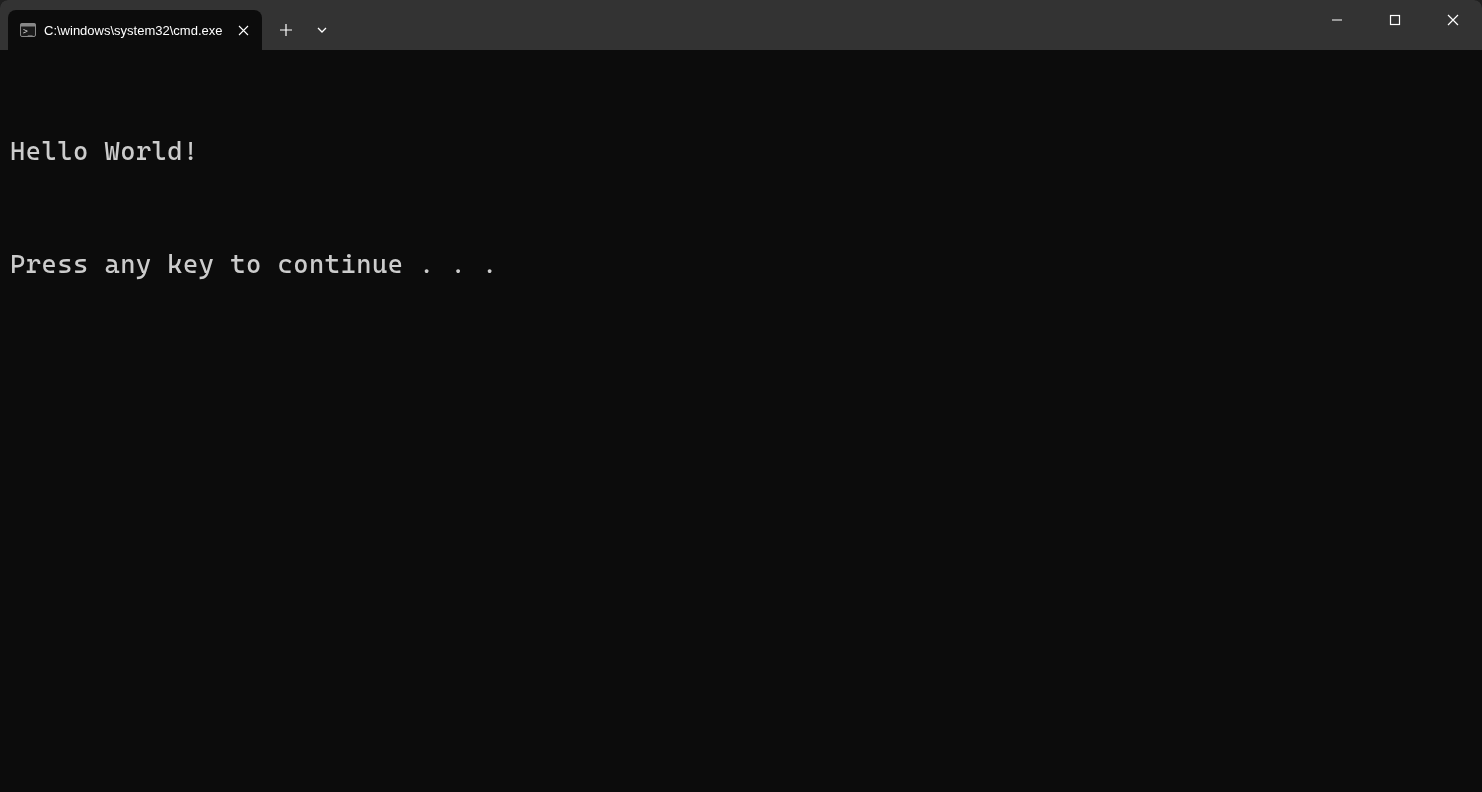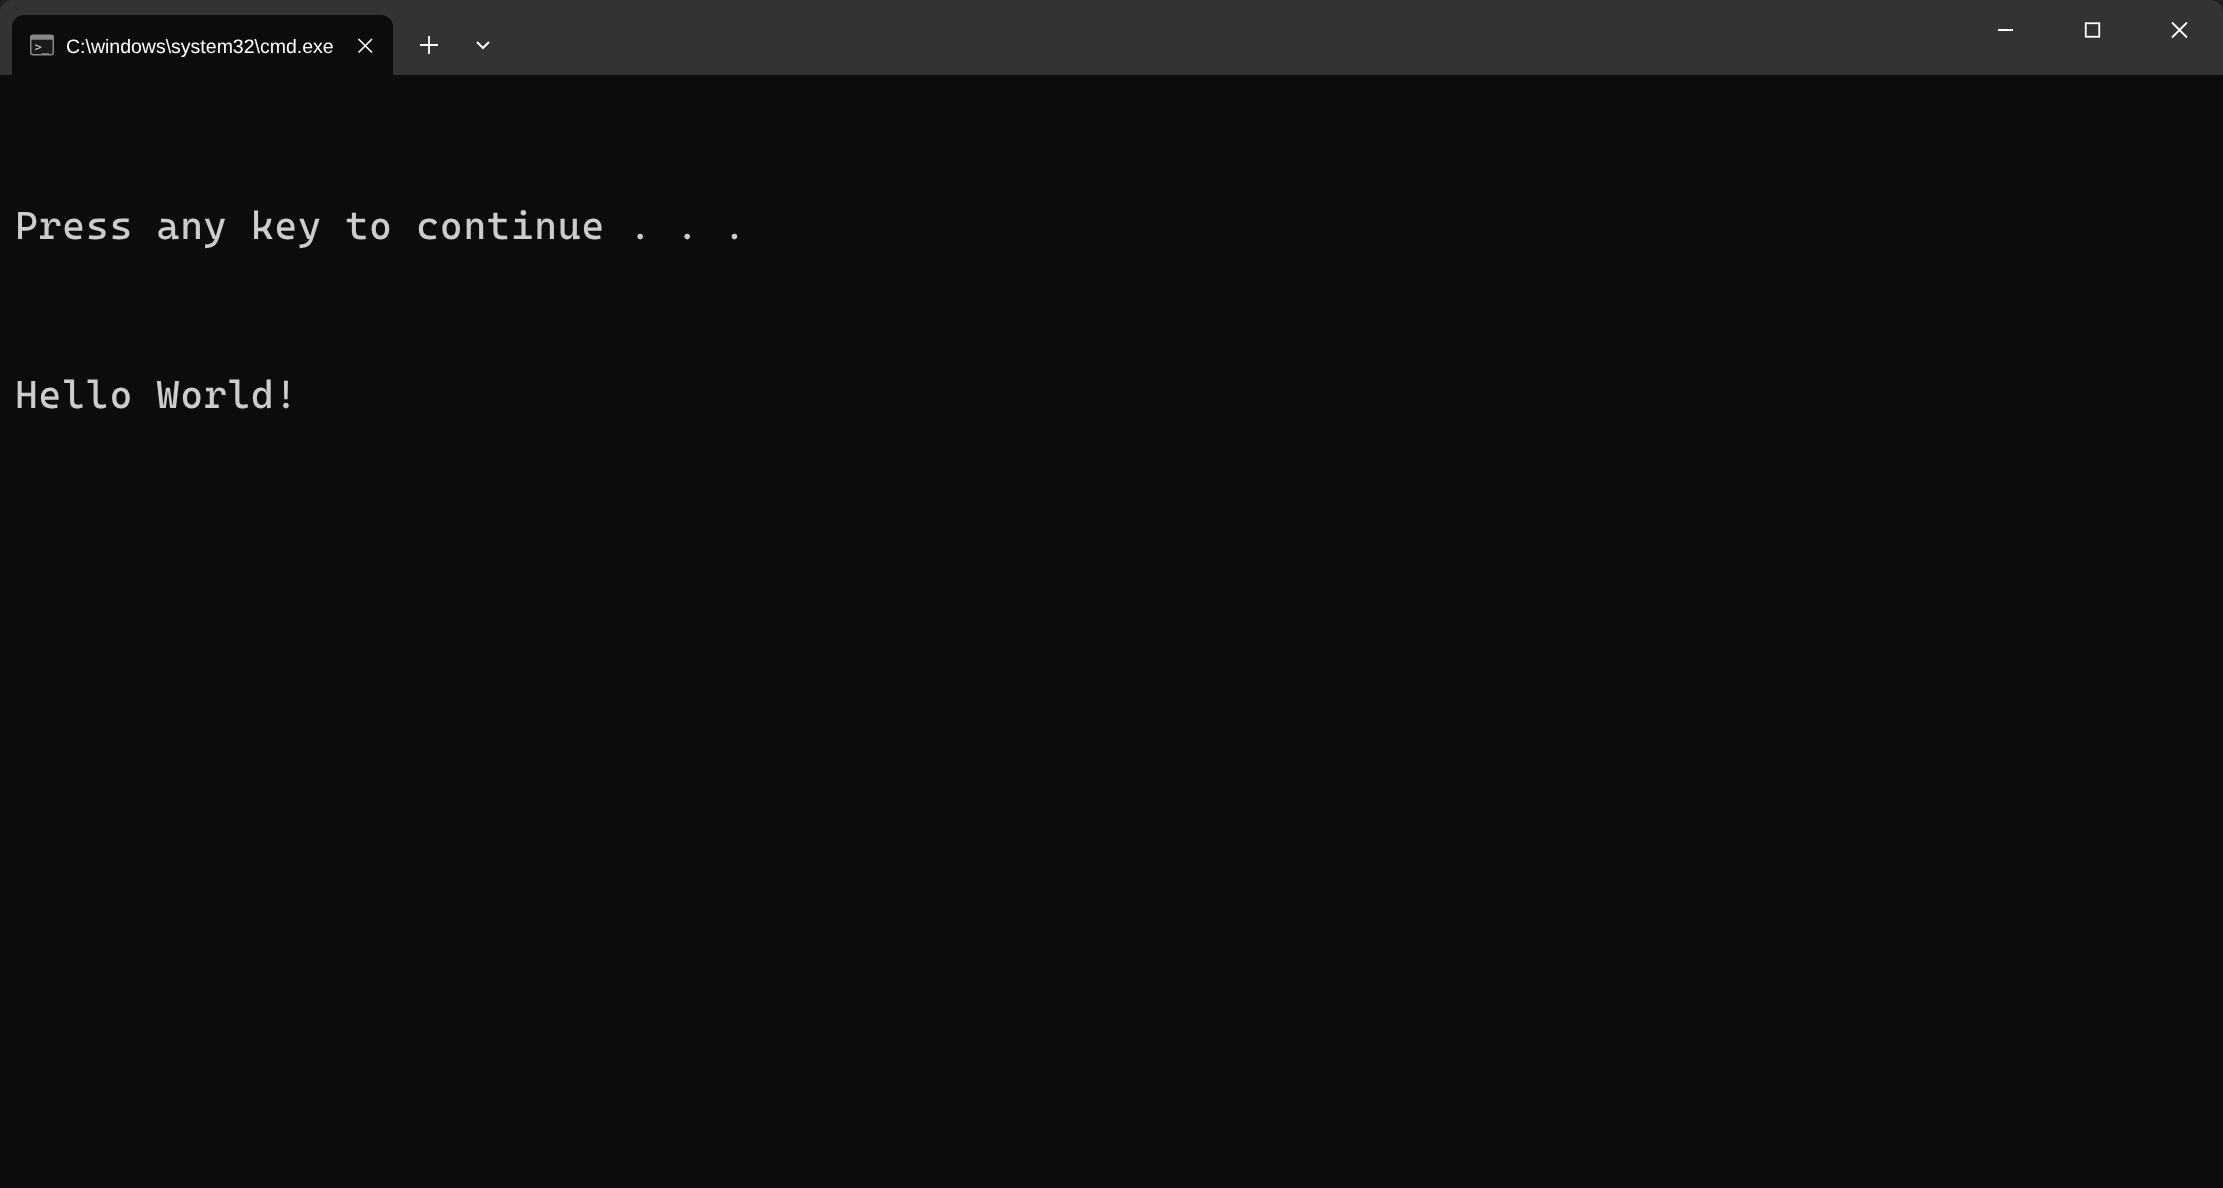--- a/index.html
+++ b/index.html
@@ -190,16 +190,16 @@
       </div>
       <div class="win-ctrl close-btn">
         <svg width="12" height="12" viewBox="0 0 12 12">
           <path d="M1 1 L11 11 M11 1 L1 11" stroke="#ffffff" stroke-width="1.2" fill="none"></path>
         </svg>
       </div>
     </div>
   </div>
 
   <div class="terminal-area">
+    <span class="terminal-line">Hello World!</span>
     <span class="terminal-line">Press any key to continue . . .</span>
-    <span class="terminal-line">Hello World!</span>
   </div>
 </div>
 
 </body></html>

